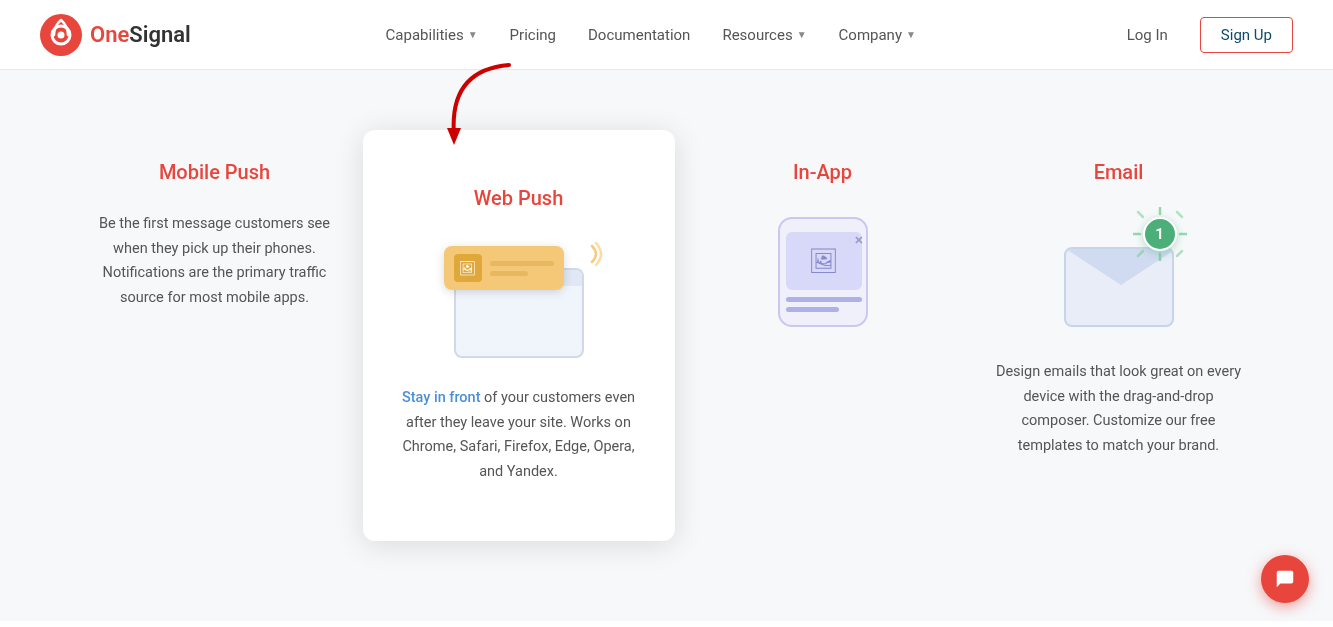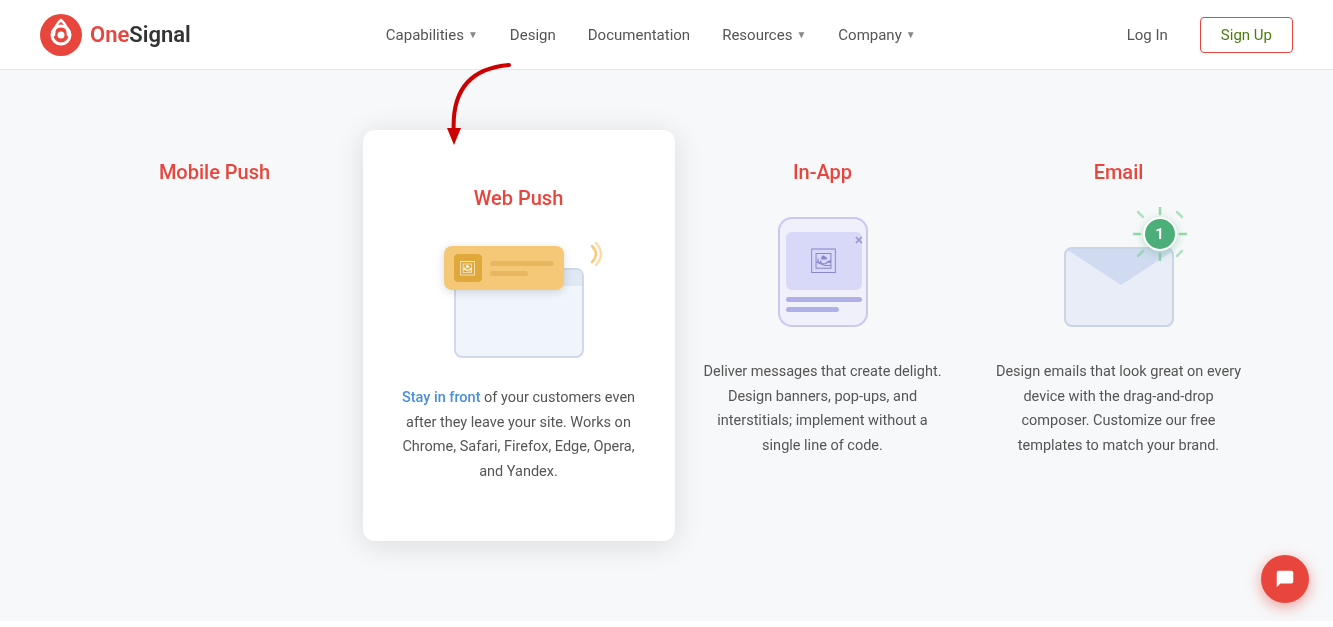--- a/index.html
+++ b/index.html
@@ -51,21 +51,21 @@
       gap: 16px;
     }
     .btn-login {
       text-decoration: none;
       color: #555;
       font-size: 15px;
       padding: 8px 16px;
     }
     .btn-signup {
       text-decoration: none;
-      color: #4d7c0f;
+      color: #0c4a6e;
       font-size: 15px;
       padding: 8px 20px;
       border: 1.5px solid #e8453c;
       border-radius: 4px;
     }
     .chevron {
       font-size: 10px;
       color: #888;
     }
 
@@ -378,21 +378,21 @@
 
   <ul class="nav-links">
     <li>
         <a href="#">
           <span>Capabilities</span> 
           <span class="chevron">▼</span>
         </a>
       </li>
     <li>
         <a href="#">
-          <span>Design</span>
+          <span>Pricing</span>
         </a>
       </li>
     <li>
         <a href="#">
           <span>Documentation</span>
         </a>
       </li>
     <li>
         <a href="#">
           <span>Resources</span> 
@@ -411,20 +411,21 @@
     <a href="#" class="btn-login">Log In</a>
     <a href="#" class="btn-signup">Sign Up</a>
   </div>
 </nav>
 
 <div class="main-content">
   <div class="cards-container">
 
     <div class="card">
       <div class="card-title">Mobile Push</div>
+      <div class="card-description">Be the first message customers see when they pick up their phones. Notifications are the primary traffic source for most mobile apps.</div>
     </div>
 
     <div class="card highlighted" style="position:relative;">
 
       <svg style="position:absolute;top:-70px;left:50%;transform:translateX(-100px);pointer-events:none;" width="120" height="100" viewBox="0 0 120 100">
         <path d="M 90 5 Q 30 10 35 75" stroke="#cc0000" stroke-width="4" fill="none" stroke-linecap="round"></path>
         <polygon points="28,68 42,68 35,85" fill="#cc0000"></polygon>
       </svg>
 
       <div class="card-title">Web Push</div>
@@ -464,21 +465,20 @@
           <div class="in-app-banner">
             <span class="in-app-img">🖼</span>
           </div>
           <span class="in-app-x">✕</span>
           <div class="in-app-lines">
             <div class="in-app-line"></div>
             <div class="in-app-line" style="width:70%"></div>
           </div>
         </div>
       </div>
-      <div class="card-description">Deliver messages that create delight. Design banners, pop-ups, and interstitials; implement without a single line of code.</div>
     </div>
 
     <div class="card">
       <div class="card-title">Email</div>
       <div class="card-icon-wrapper">
         <div class="email-icon-wrapper">
           <div class="envelope">
             <div class="envelope-flap"></div>
           </div>
 

